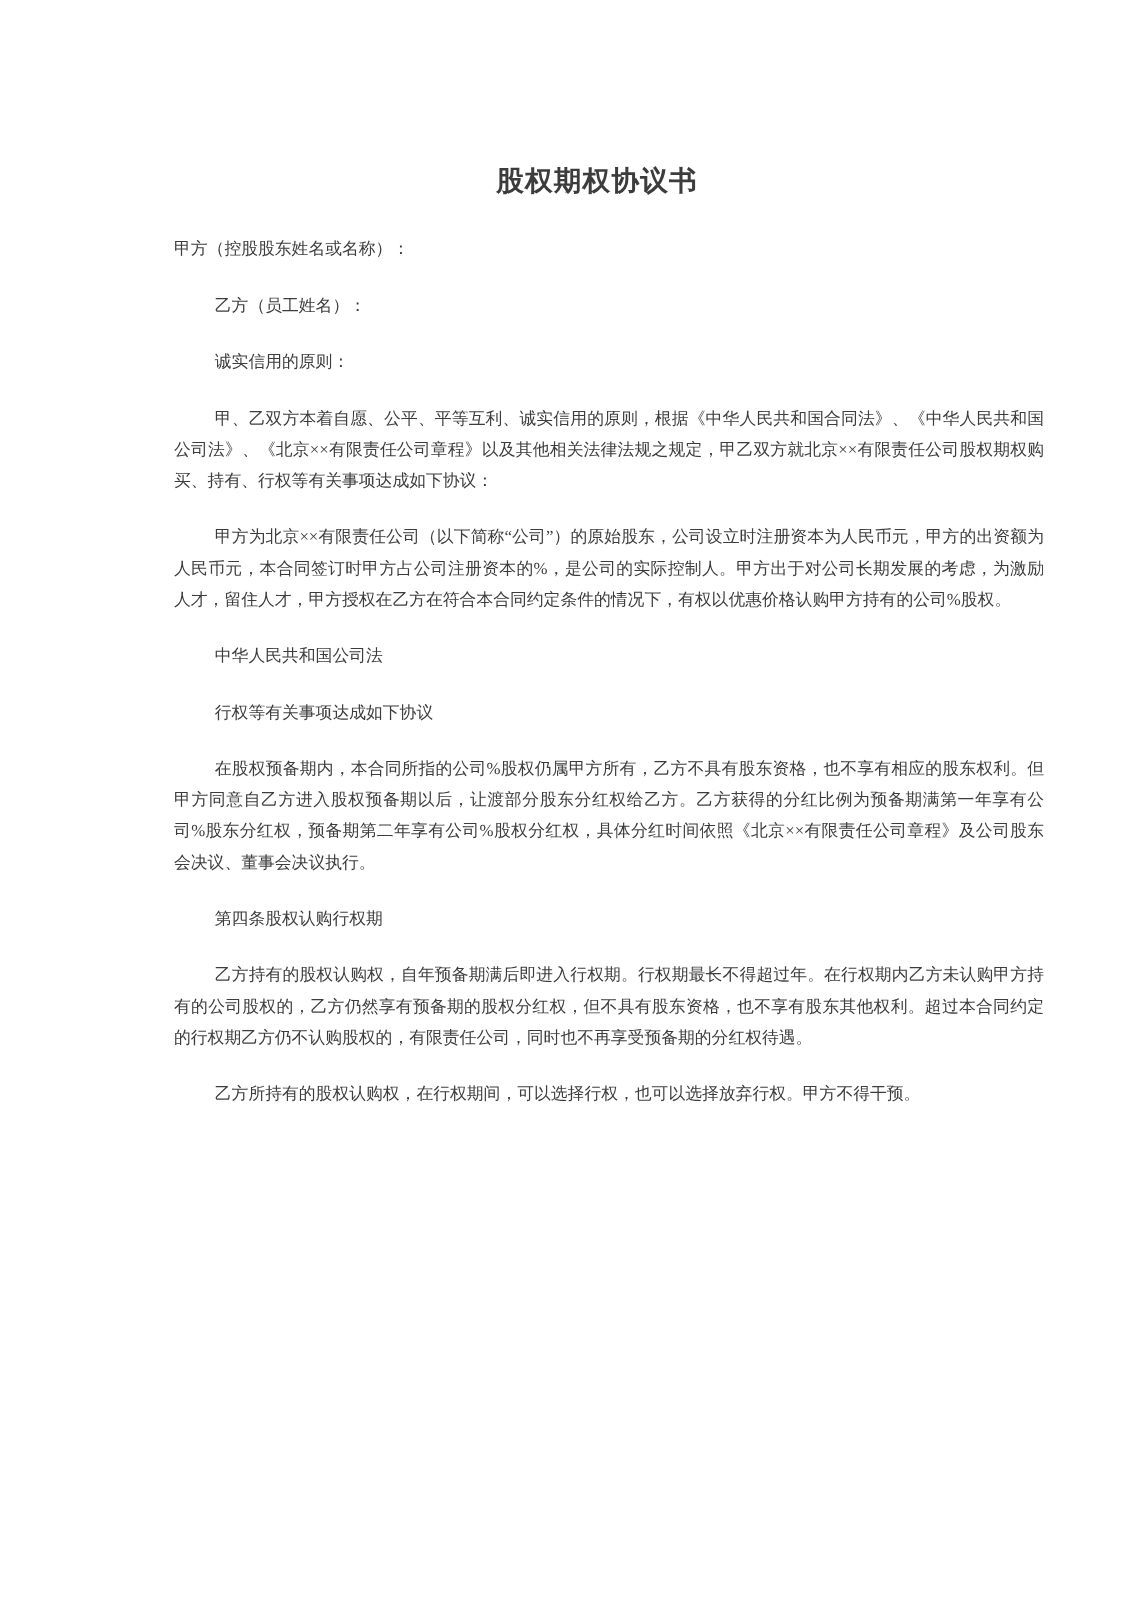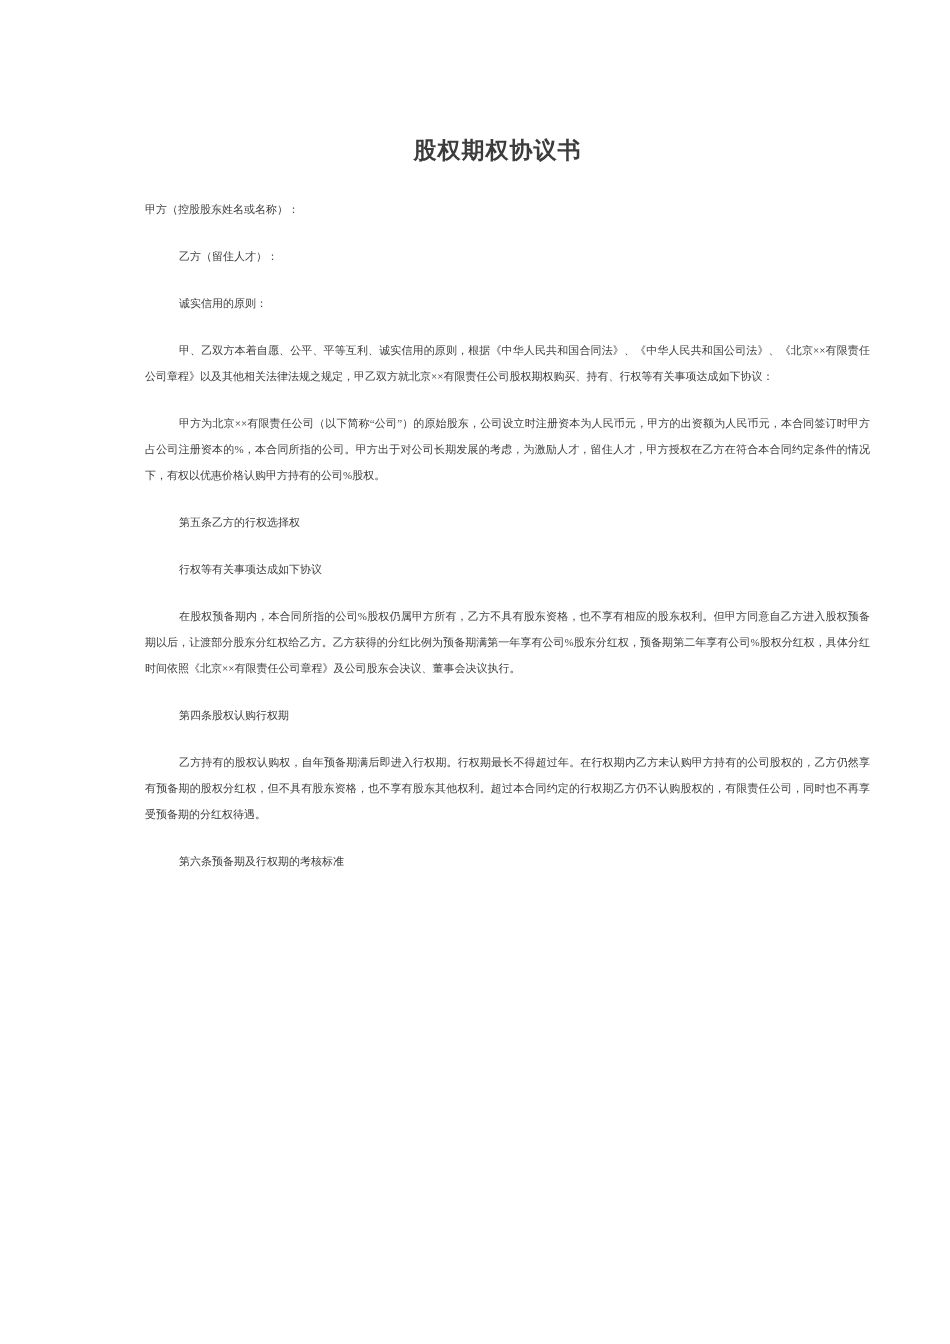--- a/index.html
+++ b/index.html
@@ -20,59 +20,59 @@
   }
   .doc-title {
     font-size: 23px;
     font-weight: 700;
     line-height: 33px;
     text-align: center;
     margin: 0 -125px 29px -145px;
     letter-spacing: 1px;
   }
   .para {
-    font-size: 11px;
+    font-size: 14px;
     line-height: 26px;
     margin: 0 0 21px 0;
     text-align: justify;
     word-break: break-all;
   }
   .indent {
     text-indent: 34px;
   }
 </style>
 </head>
 <body>
 
 <div class="page">
 
   <h1 class="doc-title">股权期权协议书</h1>
 
   <div>
 
     <p class="para">甲方（控股股东姓名或名称）：</p>
 
-    <p class="para indent">乙方（留住人才）：</p>
+    <p class="para indent">乙方（员工姓名）：</p>
 
     <p class="para indent">诚实信用的原则：</p>
 
     <p class="para indent">甲、乙双方本着自愿、公平、平等互利、诚实信用的原则，根据《中华人民共和国合同法》、《中华人民共和国公司法》、《北京××有限责任公司章程》以及其他相关法律法规之规定，甲乙双方就北京××有限责任公司股权期权购买、持有、行权等有关事项达成如下协议：</p>
 
 
-    <p class="para indent">甲方为北京××有限责任公司（以下简称“公司”）的原始股东，公司设立时注册资本为人民币元，甲方的出资额为人民币元，本合同签订时甲方占公司注册资本的%，本合同所指的公司。甲方出于对公司长期发展的考虑，为激励人才，留住人才，甲方授权在乙方在符合本合同约定条件的情况下，有权以优惠价格认购甲方持有的公司%股权。</p>
+    <p class="para indent">甲方为北京××有限责任公司（以下简称“公司”）的原始股东，公司设立时注册资本为人民币元，甲方的出资额为人民币元，本合同签订时甲方占公司注册资本的%，是公司的实际控制人。甲方出于对公司长期发展的考虑，为激励人才，留住人才，甲方授权在乙方在符合本合同约定条件的情况下，有权以优惠价格认购甲方持有的公司%股权。</p>
 
-    <p class="para indent">第五条乙方的行权选择权</p>
+    <p class="para indent">中华人民共和国公司法</p>
 
 
     <p class="para indent">行权等有关事项达成如下协议</p>
 
     <p class="para indent">在股权预备期内，本合同所指的公司%股权仍属甲方所有，乙方不具有股东资格，也不享有相应的股东权利。但甲方同意自乙方进入股权预备期以后，让渡部分股东分红权给乙方。乙方获得的分红比例为预备期满第一年享有公司%股东分红权，预备期第二年享有公司%股权分红权，具体分红时间依照《北京××有限责任公司章程》及公司股东会决议、董事会决议执行。</p>
 
     <p class="para indent">第四条股权认购行权期</p>
 
     <p class="para indent">乙方持有的股权认购权，自年预备期满后即进入行权期。行权期最长不得超过年。在行权期内乙方未认购甲方持有的公司股权的，乙方仍然享有预备期的股权分红权，但不具有股东资格，也不享有股东其他权利。超过本合同约定的行权期乙方仍不认购股权的，有限责任公司，同时也不再享受预备期的分红权待遇。</p>
 
 
+    <p class="para indent">乙方所持有的股权认购权，在行权期间，可以选择行权，也可以选择放弃行权。甲方不得干预。</p>
 
-    <p class="para indent">第六条预备期及行权期的考核标准</p>
 
   </div>
 </div>
 
 </body></html>

